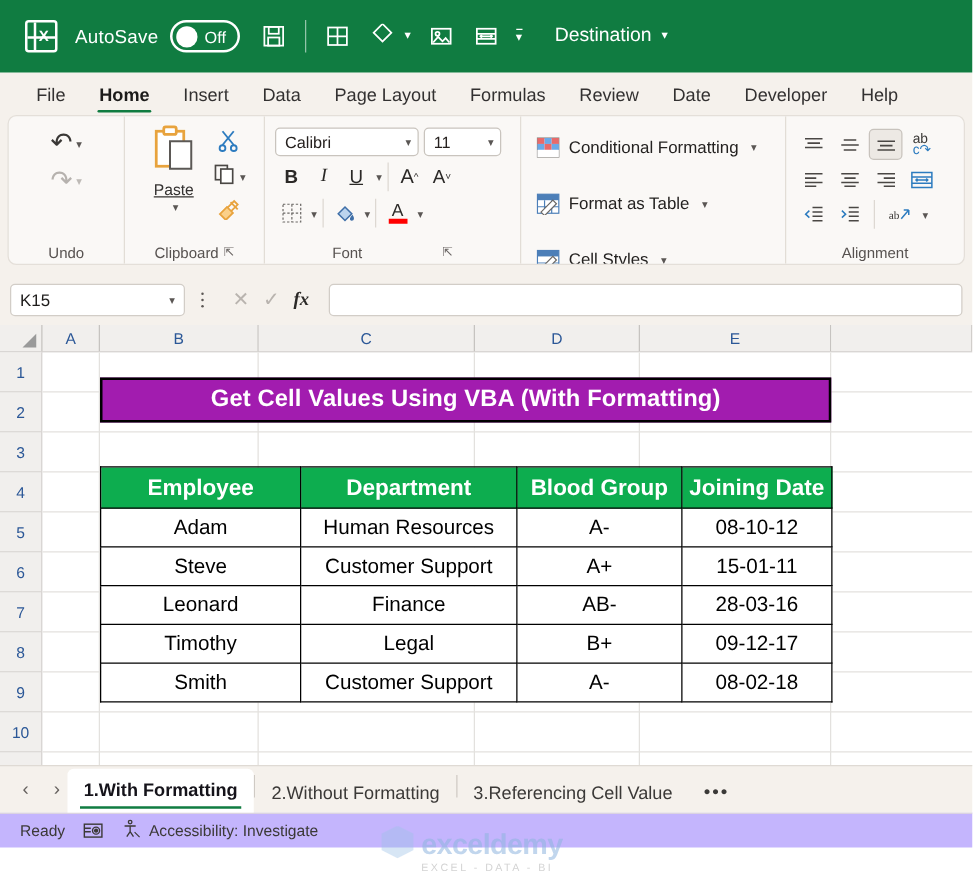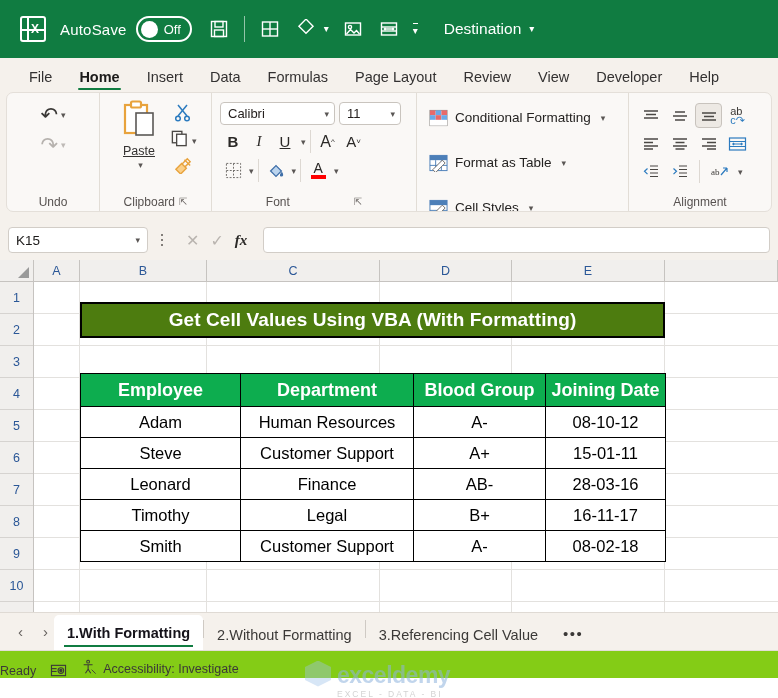--- a/index.html
+++ b/index.html
@@ -157,21 +157,21 @@
     background: #F1EFED;
   }
   .cells { position: relative; flex: 1; background: #ffffff; }
   .gridlines { position: absolute; inset: 0; }
   .gl-h { position: absolute; left: 0; right: 0; height: 1px; background: #E3E1DE; }
   .gl-v { position: absolute; top: 0; bottom: 0; width: 1px; background: #E3E1DE; }
 
   
   .banner {
     position: absolute; left: 46px; top: 20px; width: 585px; height: 36px;
-    background: #4d7c0f; border: 2px solid #000000;
+    background: #a21caf; border: 2px solid #000000;
     display: flex; align-items: center; justify-content: center;
     color: #ffffff; font-weight: bold; font-size: 19px; letter-spacing: .1px;
   }
   .dtable {
     position: absolute; left: 46px; top: 91px; width: 585px;
     border-collapse: collapse; table-layout: fixed;
   }
   .dtable th, .dtable td {
     border: 1.5px solid #000000; height: 31px; text-align: center;
     font-size: 16.5px; color: #000000; padding: 0 3px;
@@ -197,22 +197,22 @@
     height: 35px;
   }
   .stab.active::after {
     content: ""; position: absolute; left: 10px; right: 10px; bottom: 3px; height: 2.5px; background: #107C41;
   }
   .stab-sep { width: 1px; height: 18px; background: #CFCAC4; align-self: center; margin-bottom: 6px; }
   .stab-more { padding: 0 14px 8px 12px; font-size: 15px; color: #3b3937; letter-spacing: 1.5px; }
 
   
   .statusbar {
-    height: 28px; background: #84cc16; border-top: 1px solid #E2DDD7;
-    display: flex; align-items: flex-end; gap: 14px;
+    height: 28px; background: #c4b5fd; border-top: 1px solid #E2DDD7;
+    display: flex; align-items: center; padding-left: 16px; gap: 14px;
     font-size: 12.5px; color: #3b3937;
   }
   .sb-item { display: flex; align-items: center; gap: 6px; }
 
   
   .watermark {
     position: absolute; left: 305px; top: 648px; width: 230px; pointer-events: none;
     opacity: .55; display: flex; align-items: center; gap: 6px;
   }
   .wm-cube { width: 26px; height: 26px; background: #9FC3E8; position: relative; opacity: .75;
@@ -279,24 +279,24 @@
       <span>Destination</span>
       <span class="chev">▾</span>
     </div>
   </div>
 
   <div class="ribbon-tabs">
     <div class="rtab">File</div>
     <div class="rtab active">Home</div>
     <div class="rtab">Insert</div>
     <div class="rtab">Data</div>
+    <div class="rtab">Page Layout</div>
     <div class="rtab">Formulas</div>
-    <div class="rtab">Page Layout</div>
     <div class="rtab">Review</div>
-    <div class="rtab">View</div>
+    <div class="rtab">Date</div>
     <div class="rtab">Developer</div>
     <div class="rtab">Help</div>
   </div>
 
   <div class="ribbon">
    <div class="ribbon-inner">
 
     <div class="rgroup" style="width:92px;">
       <div class="rgroup-body col" style="padding-top:6px;align-items:center;">
         <div class="row" style="margin-bottom:9px;">
@@ -648,21 +648,21 @@
             <tr>
               <td>Leonard</td>
               <td>Finance</td>
               <td>AB-</td>
               <td>28-03-16</td>
             </tr>
             <tr>
               <td>Timothy</td>
               <td>Legal</td>
               <td>B+</td>
-              <td>16-11-17</td>
+              <td>09-12-17</td>
             </tr>
             <tr>
               <td>Smith</td>
               <td>Customer Support</td>
               <td>A-</td>
               <td>08-02-18</td>
             </tr>
           </tbody>
         </table>
       </div>

